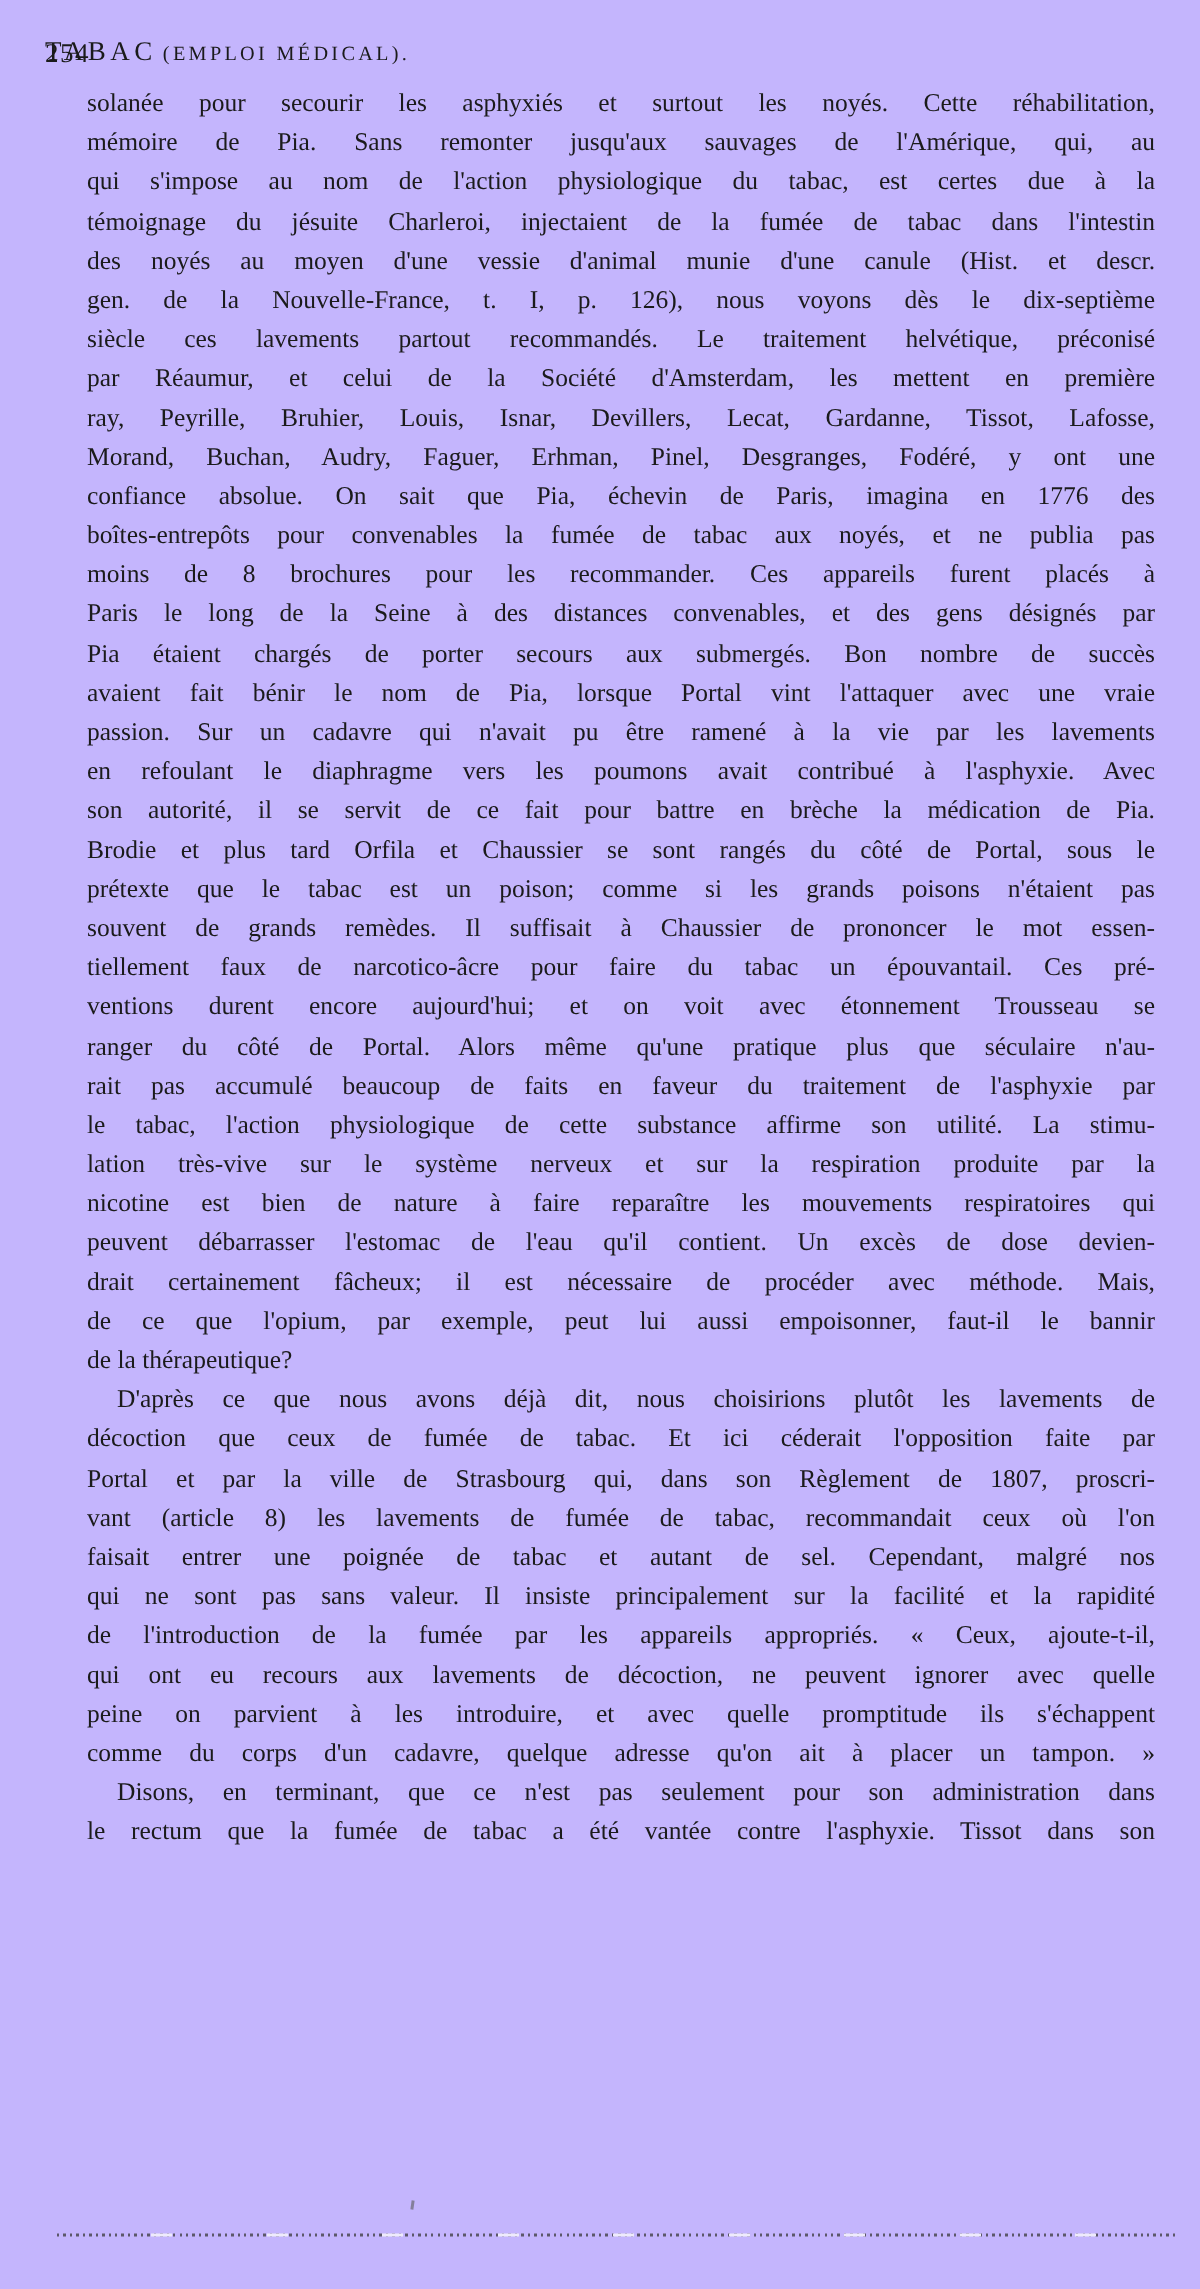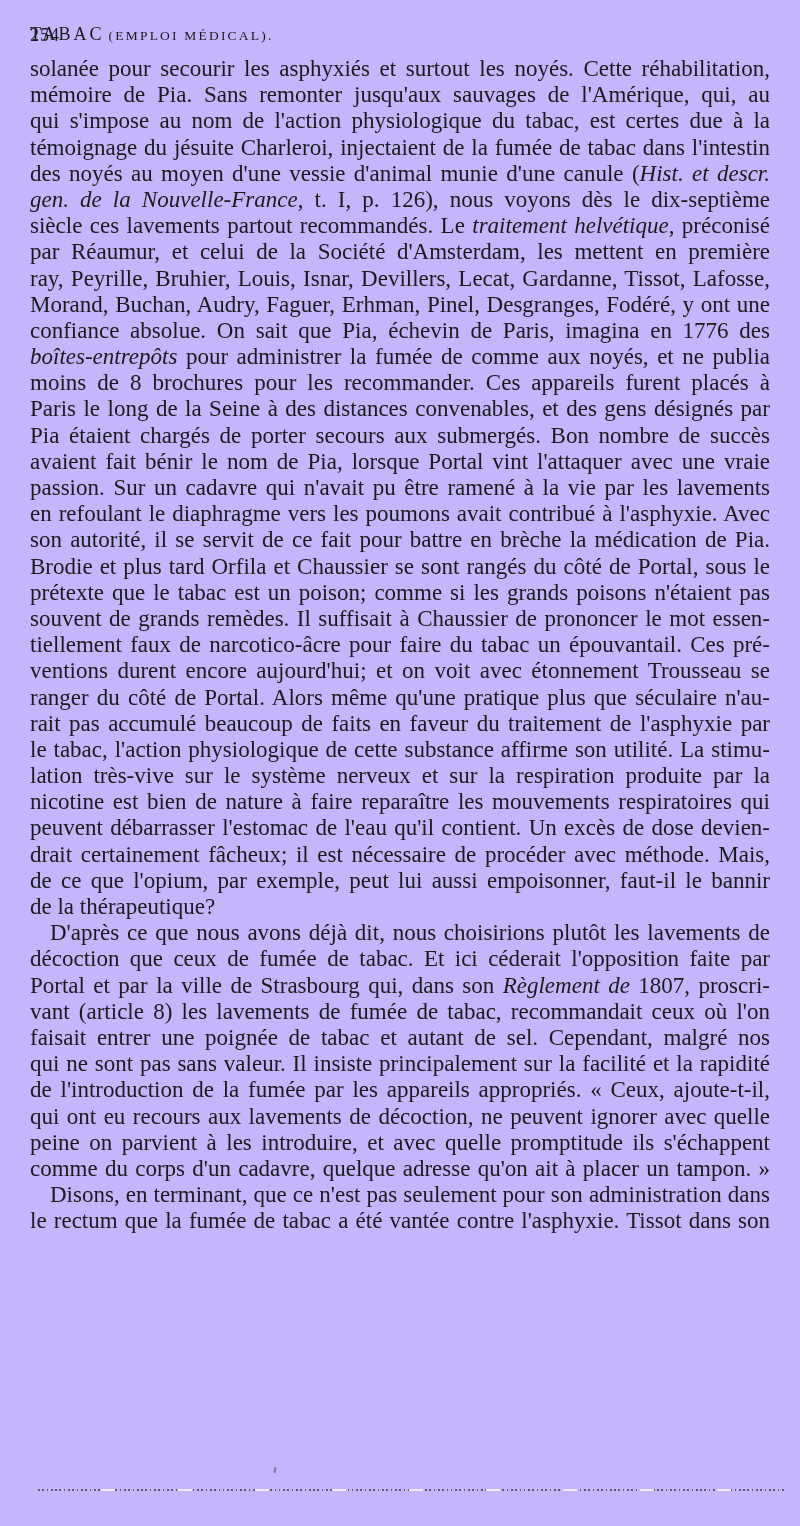--- a/index.html
+++ b/index.html
@@ -28,29 +28,30 @@
   }
   .title-main { font-size: 18px; letter-spacing: 3px; }
   .title-qual { font-size: 13.5px; letter-spacing: 2.2px; margin-left: 4px; }
   .body-text {
     position: absolute;
     top: 56px; left: 30px; width: 740px;
   }
   .line {
     height: 26.2px;
     line-height: 26.2px;
-    font-size: 23px;
+    font-size: 17px;
     text-align: justify;
     text-align-last: justify;
     white-space: normal;
     overflow: hidden;
+    margin-left: 28px;
   }
   .line.last { text-align-last: left; }
   .line.indent { text-indent: 20px; }
-  .it { font-style: italic; }
+  .it { }
   .artifact-line {
     position: absolute;
     top: 1489px; left: 38px; width: 748px; height: 2px;
     opacity: 0.75;
     background-image:
       repeating-linear-gradient(90deg, transparent 0 63px, #fdfdfb 63px 77px),
       repeating-linear-gradient(90deg, #3a3a3a 0 1.6px, transparent 1.6px 4.3px);
   }
   .speck {
     position: absolute;
@@ -74,21 +75,21 @@
       <div class="line"><span>mémoire de Pia. Sans remonter jusqu'aux sauvages de l'Amérique, qui, au</span></div>
       <div class="line"><span>qui s'impose au nom de l'action physiologique du tabac, est certes due à la</span></div>
       <div class="line"><span>témoignage du jésuite Charleroi, injectaient de la fumée de tabac dans l'intestin</span></div>
       <div class="line"><span>des noyés au moyen d'une vessie d'animal munie d'une canule (</span><span class="it">Hist. et descr.</span></div>
       <div class="line"><span class="it">gen. de la Nouvelle-France</span><span>, t. I, p. 126), nous voyons dès le dix-septième</span></div>
       <div class="line"><span>siècle ces lavements partout recommandés. Le </span><span class="it">traitement helvétique</span><span>, préconisé</span></div>
       <div class="line"><span>par Réaumur, et celui de la Société d'Amsterdam, les mettent en première</span></div>
       <div class="line"><span>ray, Peyrille, Bruhier, Louis, Isnar, Devillers, Lecat, Gardanne, Tissot, Lafosse,</span></div>
       <div class="line"><span>Morand, Buchan, Audry, Faguer, Erhman, Pinel, Desgranges, Fodéré, y ont une</span></div>
       <div class="line"><span>confiance absolue. On sait que Pia, échevin de Paris, imagina en 1776 des</span></div>
-      <div class="line"><span class="it">boîtes-entrepôts</span><span> pour administrer la fumée de comme aux noyés, et ne publia pas</span></div>
+      <div class="line"><span class="it">boîtes-entrepôts</span><span> pour convenables la fumée de tabac aux noyés, et ne publia pas</span></div>
       <div class="line"><span>moins de 8 brochures pour les recommander. Ces appareils furent placés à</span></div>
       <div class="line"><span>Paris le long de la Seine à des distances convenables, et des gens désignés par</span></div>
       <div class="line"><span>Pia étaient chargés de porter secours aux submergés. Bon nombre de succès</span></div>
       <div class="line"><span>avaient fait bénir le nom de Pia, lorsque Portal vint l'attaquer avec une vraie</span></div>
       <div class="line"><span>passion. Sur un cadavre qui n'avait pu être ramené à la vie par les lavements</span></div>
       <div class="line"><span>en refoulant le diaphragme vers les poumons avait contribué à l'asphyxie. Avec</span></div>
       <div class="line"><span>son autorité, il se servit de ce fait pour battre en brèche la médication de Pia.</span></div>
       <div class="line"><span>Brodie et plus tard Orfila et Chaussier se sont rangés du côté de Portal, sous le</span></div>
       <div class="line"><span>prétexte que le tabac est un poison; comme si les grands poisons n'étaient pas</span></div>
       <div class="line"><span>souvent de grands remèdes. Il suffisait à Chaussier de prononcer le mot essen-</span></div>

